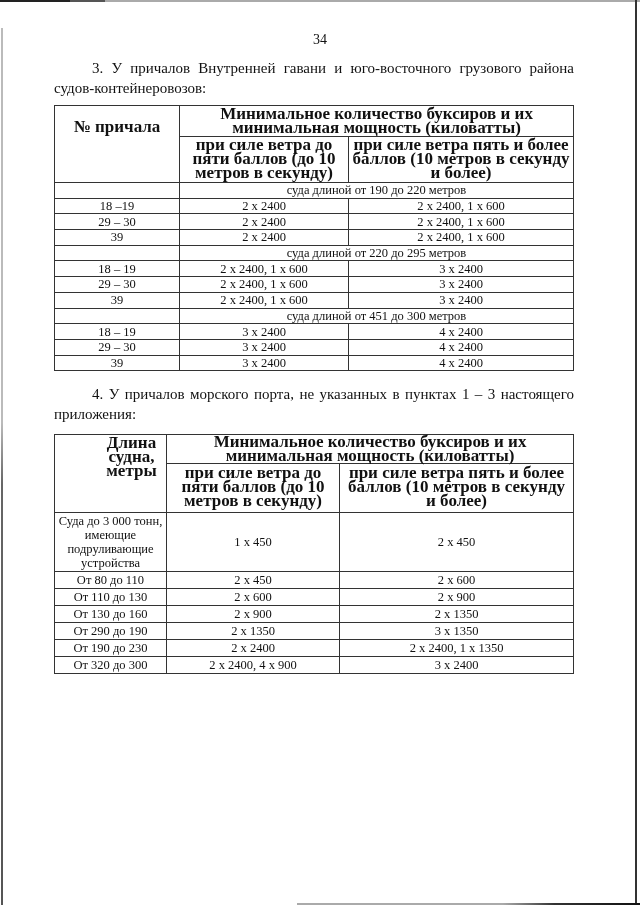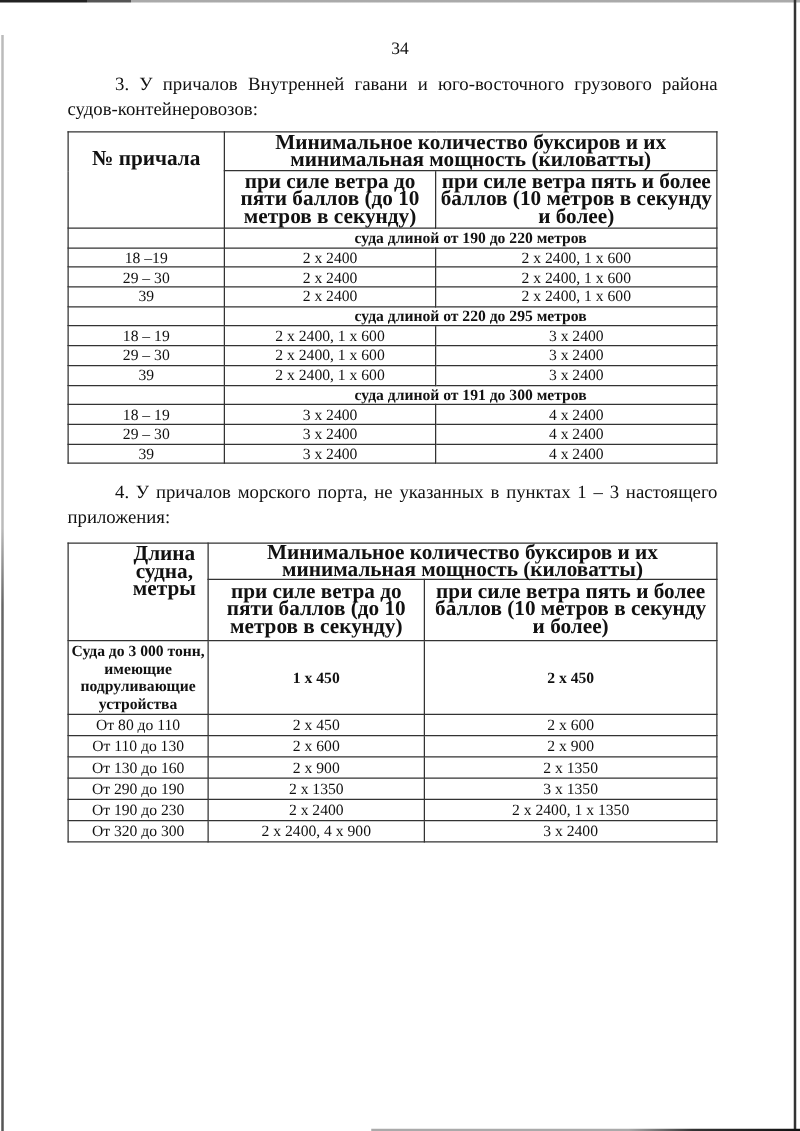--- a/index.html
+++ b/index.html
@@ -85,33 +85,33 @@
       top: 105px;
       width: 519px;
     }
     .t1 col.c1 { width: 125px; }
     .t1 col.c2 { width: 169px; }
     .t1 col.c3 { width: 225px; }
     .t1 .hdr-main th { height: 30px; }
     .t1 .hdr-sub th { height: 44px; vertical-align: top; padding-top: 1px; }
     .t1 .hdr-num { vertical-align: top; padding-top: 14px; }
     .t1 td { height: 14.7px; }
-    .t1 .section td.section-label { font-weight: bold; }
+    .t1 .section td.section-label { font-weight: normal; }
     .t2 {
       left: 54px;
       top: 434px;
       width: 519px;
     }
     .t2 col.c1 { width: 112px; }
     .t2 col.c2 { width: 173px; }
     .t2 col.c3 { width: 234px; }
     .t2 .hdr-main th { height: 28px; }
     .t2 .hdr-sub th { height: 46px; vertical-align: top; padding-top: 2px; }
     .t2 .hdr-len { vertical-align: top; padding-top: 1px; padding-left: 44px; }
-    .t2 tr.tall td { height: 58px; font-weight: bold; }
+    .t2 tr.tall td { height: 58px; }
     .t2 tr.tall td.len { line-height: 14px; }
     .t2 td { height: 16px; }
   </style>
 </head>
 <body>
 
 <div class="scan-top"></div>
 <div class="scan-left"></div>
 <div class="scan-right"></div>
 <div class="scan-bottom"></div>
@@ -171,21 +171,21 @@
     <td>3 x 2400</td>
   </tr>
   <tr>
     <td>39</td>
     <td>2 x 2400, 1 x 600</td>
     <td>3 x 2400</td>
   </tr>
 
   <tr class="section">
     <td></td>
-    <td colspan="2" class="section-label">суда длиной от 191 до 300 метров</td>
+    <td colspan="2" class="section-label">суда длиной от 451 до 300 метров</td>
   </tr>
   <tr>
     <td>18 – 19</td>
     <td>3 x 2400</td>
     <td>4 x 2400</td>
   </tr>
   <tr>
     <td>29 – 30</td>
     <td>3 x 2400</td>
     <td>4 x 2400</td>

